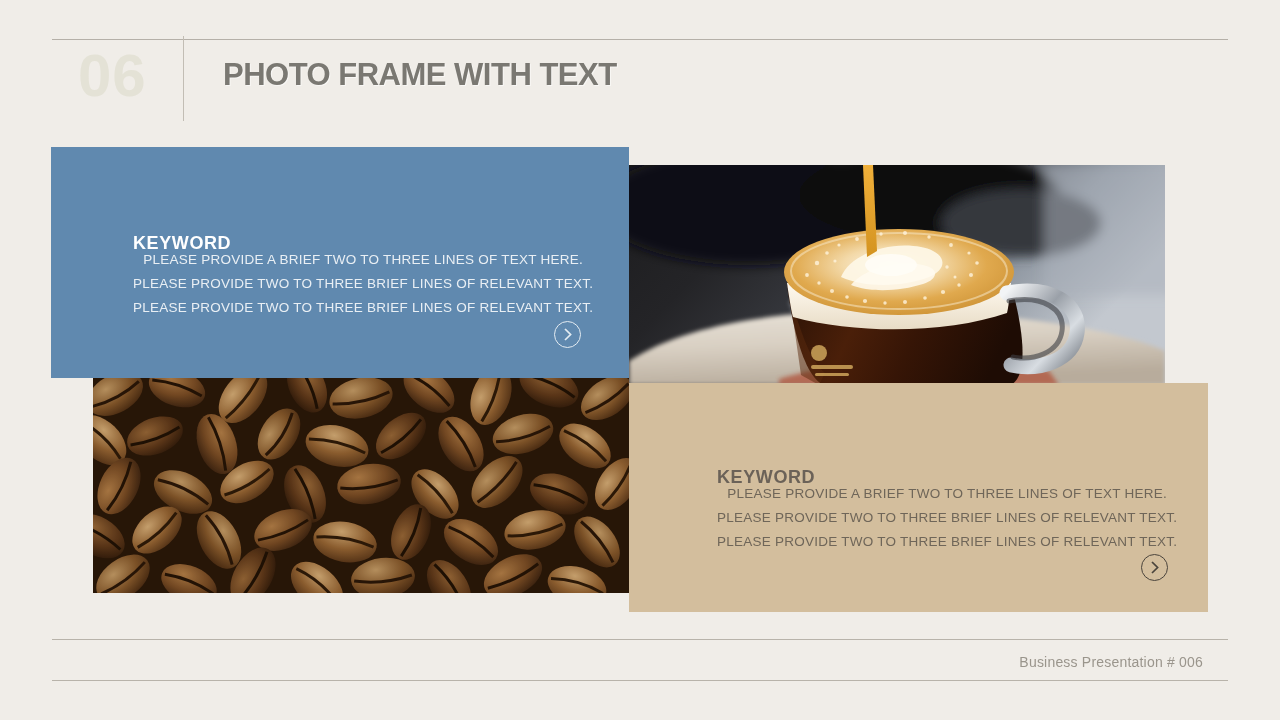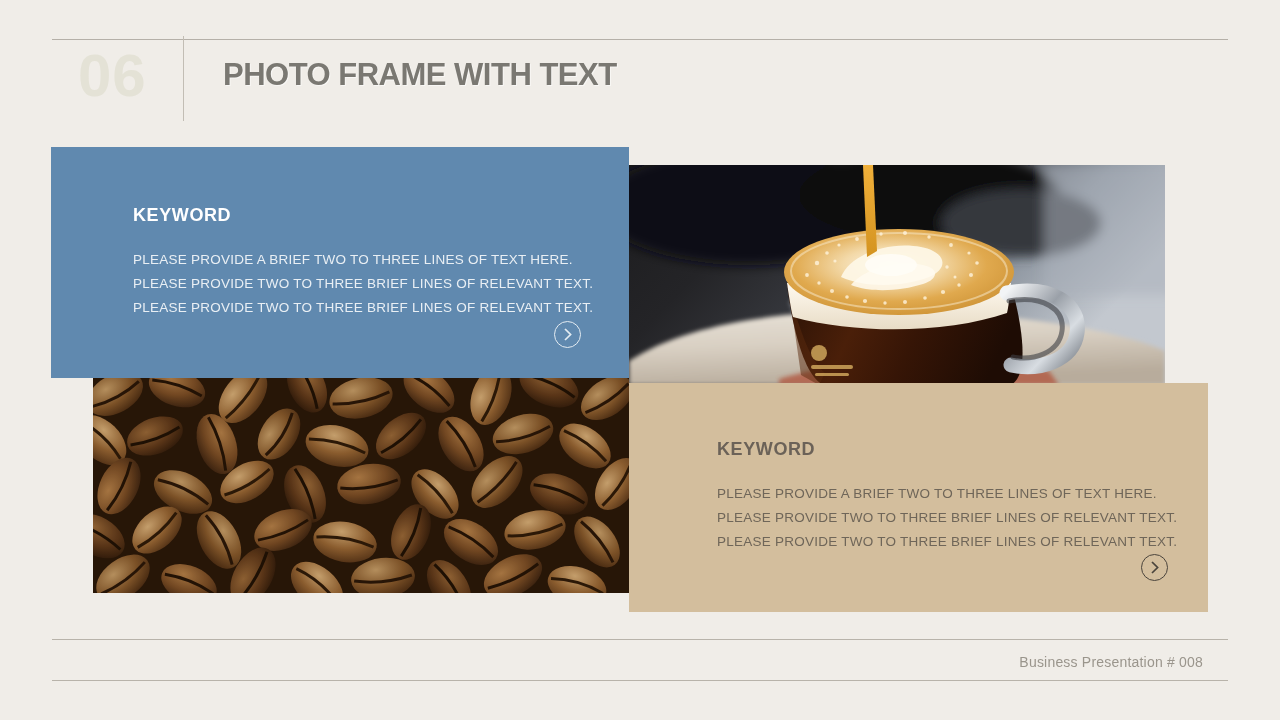--- a/index.html
+++ b/index.html
@@ -77,34 +77,35 @@
     width: 579px;
     height: 229px;
     background: #D3BE9D;
   }
 
   .kw {
     position: absolute;
     font-size: 18px;
     font-weight: bold;
     letter-spacing: 0.6px;
+    margin-top: 28px;
   }
   .kw-blue { left: 82px; top: 58px; color: #FFFFFF; }
   .kw-beige { left: 88px; top: 56px; color: #6B6258; }
 
   .body-text {
     position: absolute;
     font-size: 13.5px;
     letter-spacing: 0.25px;
     line-height: 24px;
     white-space: nowrap;
   }
   .body-blue { left: 82px; top: 101px; color: #E9EFF4; }
   .body-beige { left: 88px; top: 99px; color: #6F6659; }
-  .body-text div { white-space: nowrap; }
+  .body-text div { white-space: nowrap; text-align: center; }
 
   
   .arrow-btn {
     position: absolute;
     width: 27px;
     height: 27px;
     border-radius: 50%;
     box-sizing: border-box;
     display: flex;
     align-items: center;
@@ -533,15 +534,15 @@
   <div class="arrow-btn arrow-beige">
     <span>
       <svg width="12" height="13" viewBox="0 0 12 13" fill="none">
         <path d="M3.6 1.6 L8.6 6.5 L3.6 11.4" stroke="#4A443C" stroke-width="1.7" stroke-linecap="square" stroke-linejoin="miter" fill="none"></path>
       </svg>
     </span>
   </div>
 
   <div class="footer-rule footer-rule-top"></div>
   <div class="footer-rule footer-rule-bottom"></div>
-  <div class="footer-text">Business Presentation # 008</div>
+  <div class="footer-text">Business Presentation # 006</div>
 
 </div>
 
 </body></html>

